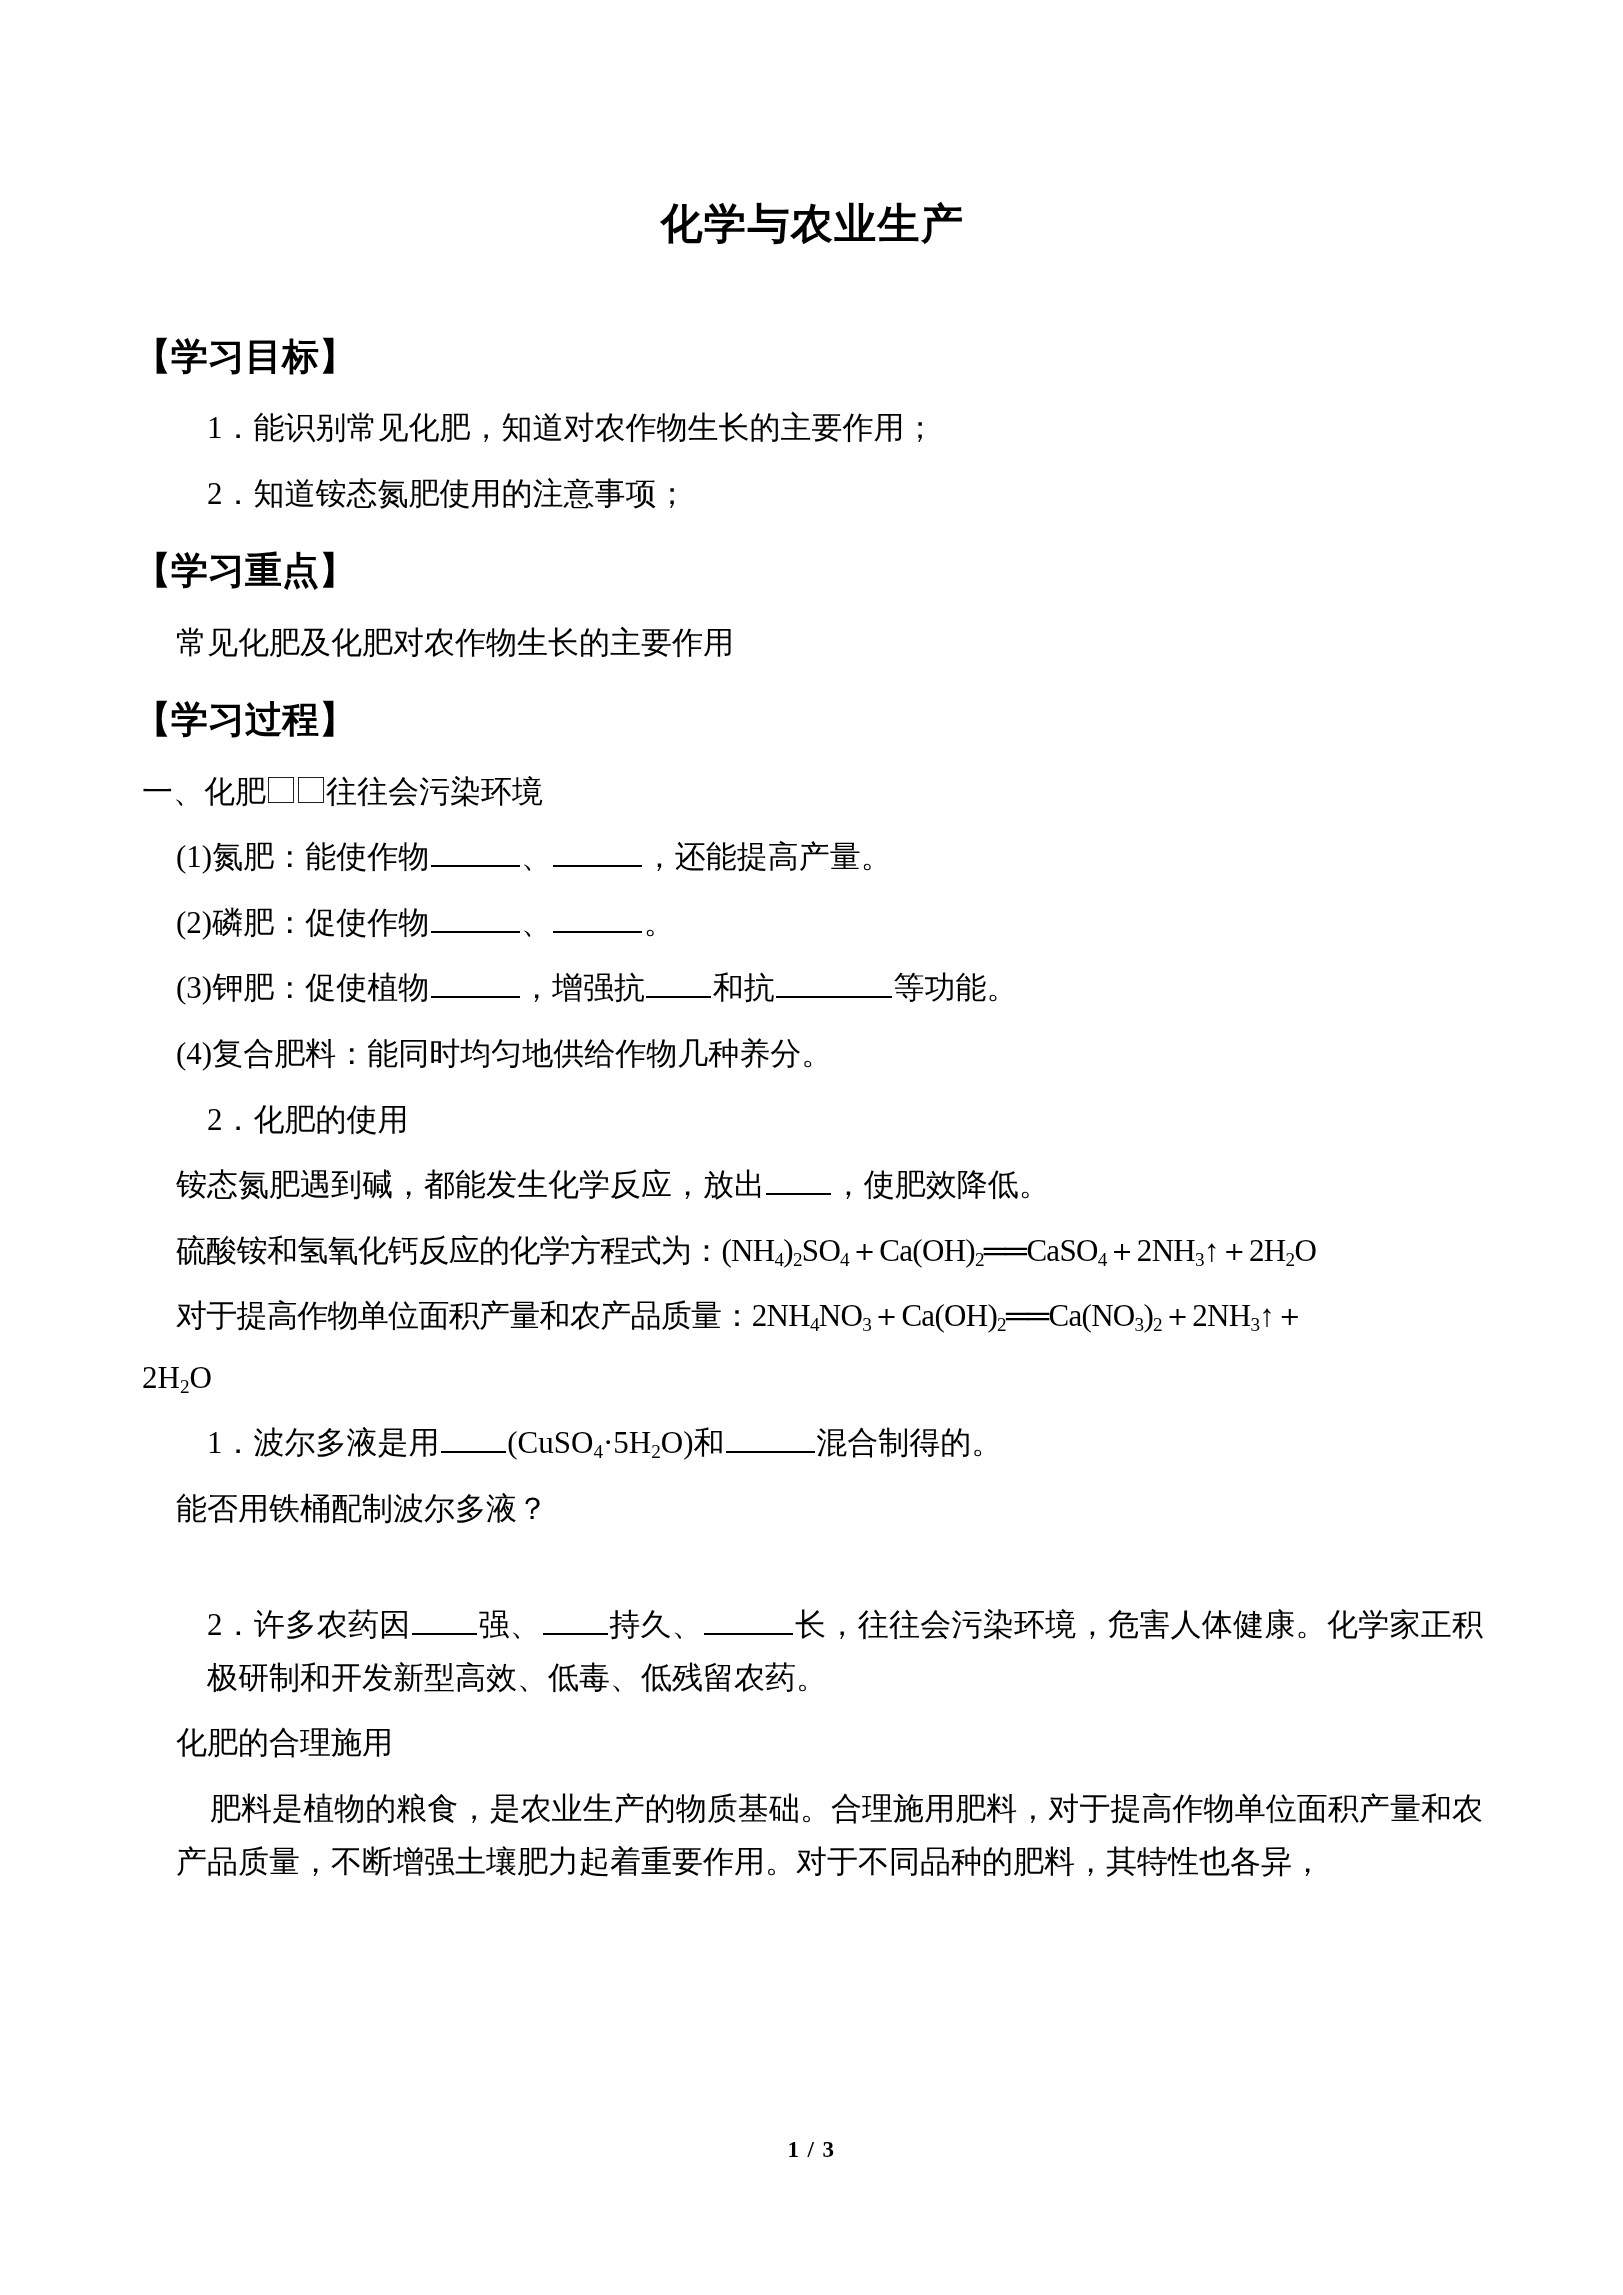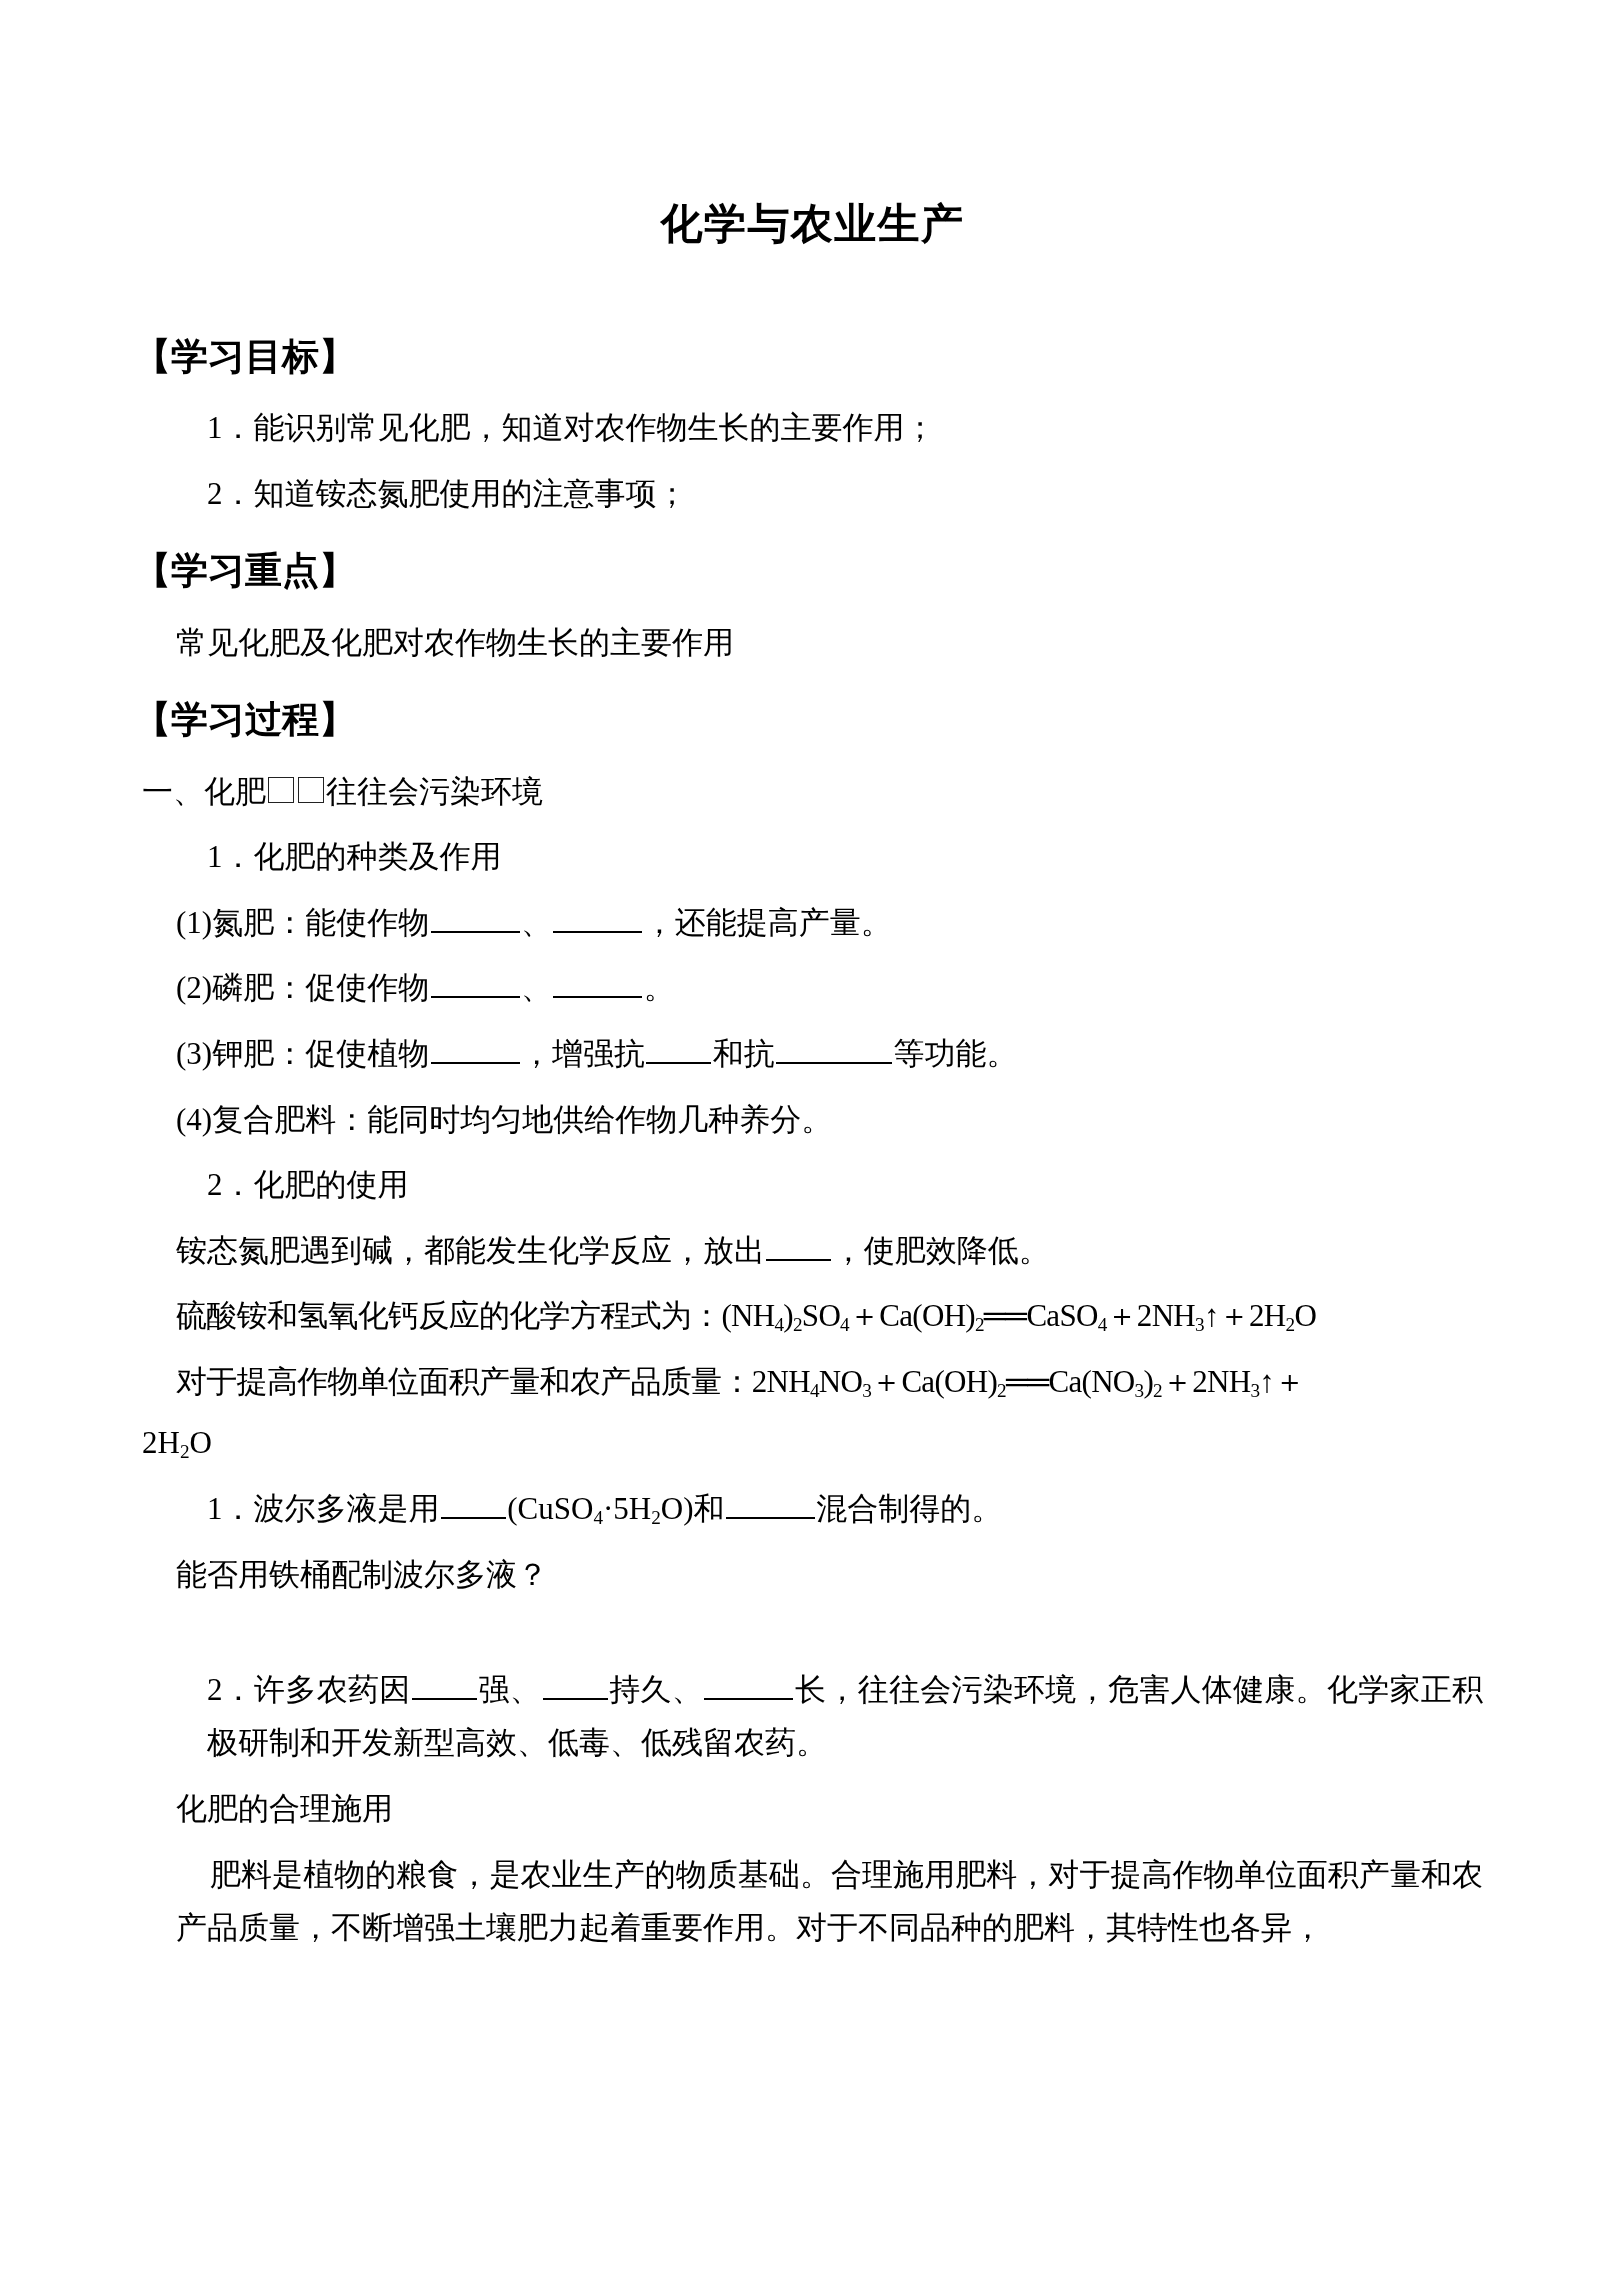--- a/index.html
+++ b/index.html
@@ -115,21 +115,20 @@
     <p class="para indent1 gap-md">1．能识别常见化肥，知道对农作物生长的主要作用；</p>
     <p class="para indent1 gap-sm">2．知道铵态氮肥使用的注意事项；</p>
 
     <div class="sect-head tight">【学习重点】</div>
     <p class="para indent-half gap-md">常见化肥及化肥对农作物生长的主要作用</p>
 
     <div class="sect-head tight">【学习过程】</div>
 
     <p class="para noindent gap-md"><span>一、化肥</span><span class="tofu"></span><span class="tofu"></span><span>往往会污染环境</span></p>
 
-    <p class="para indent1 gap-sm">1．化肥的种类及作用</p>
 
     <p class="para indent-half gap-sm"><span>(1)氮肥：能使作物</span><span class="bl bl-m"></span><span>、</span><span class="bl bl-m"></span><span>，还能提高产量。</span></p>
 
     <p class="para indent-half gap-sm"><span>(2)磷肥：促使作物</span><span class="bl bl-m"></span><span>、</span><span class="bl bl-m"></span><span>。</span></p>
 
     <p class="para indent-half gap-sm"><span>(3)钾肥：促使植物</span><span class="bl bl-m"></span><span>，增强抗</span><span class="bl bl-s"></span><span>和抗</span><span class="bl bl-l"></span><span>等功能。</span></p>
 
     <p class="para indent-half gap-sm">(4)复合肥料：能同时均匀地供给作物几种养分。</p>
 
     <p class="para indent1 gap-sm">2．化肥的使用</p>
@@ -150,14 +149,15 @@
     <div class="blankline"></div>
 
     <p class="para indent1 gap-sm"><span>2．许多农药因</span><span class="bl bl-s"></span><span>强、</span><span class="bl bl-s"></span><span>持久、</span><span class="bl bl-m"></span><span>长，往往会污染环境，危害人体健康。化学家正积极研制和开发新型高效、低毒、低残留农药。</span></p>
 
     <p class="para indent-half gap-sm">化肥的合理施用</p>
 
     <p class="para indent-half gap-sm" style="text-indent:34px;">肥料是植物的粮食，是农业生产的物质基础。合理施用肥料，对于提高作物单位面积产量和农产品质量，不断增强土壤肥力起着重要作用。对于不同品种的肥料，其特性也各异，</p>
 
   </div>
 
+  <div class="footer">1 / 3</div>
 </div>
 
 
 </body></html>

